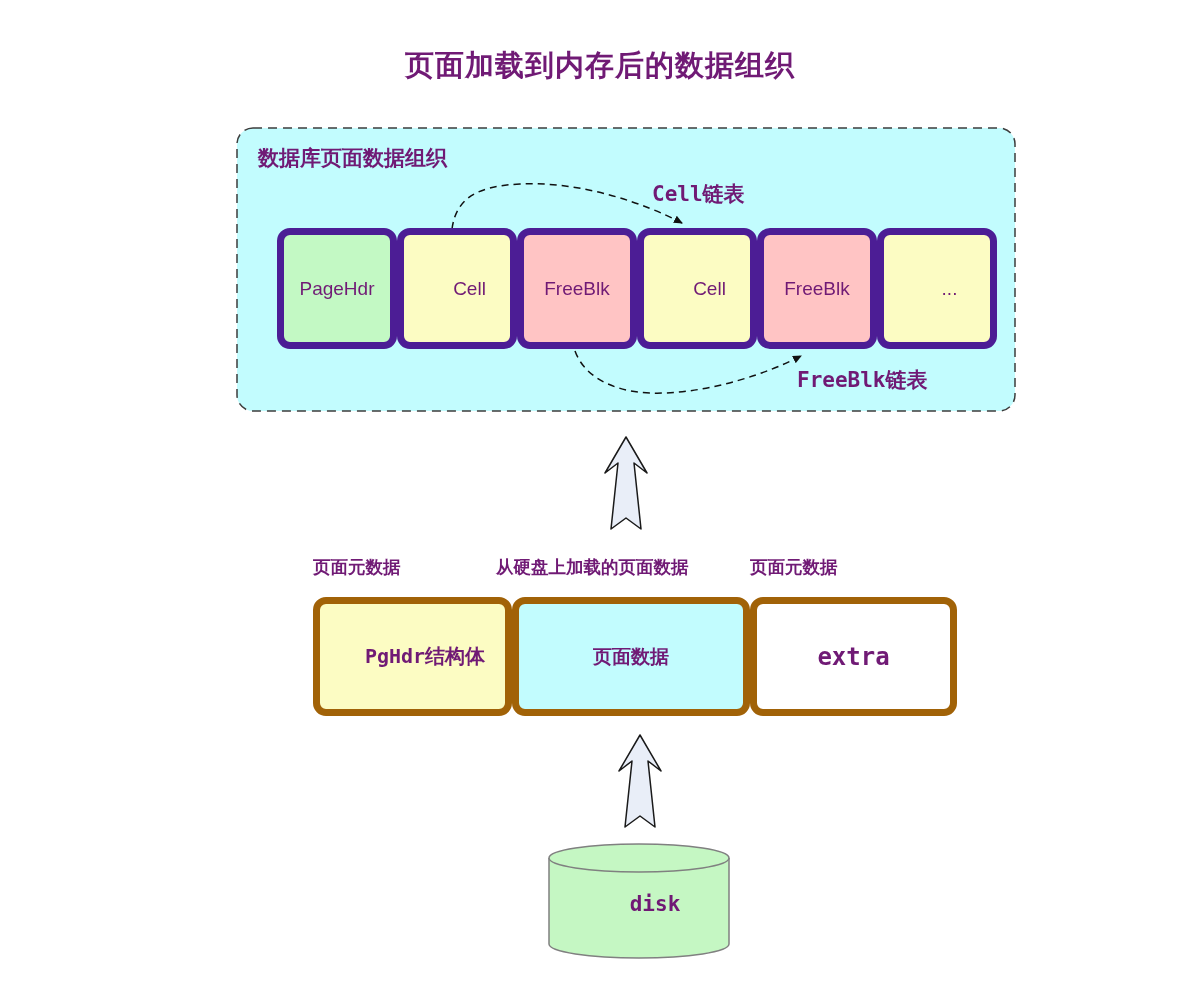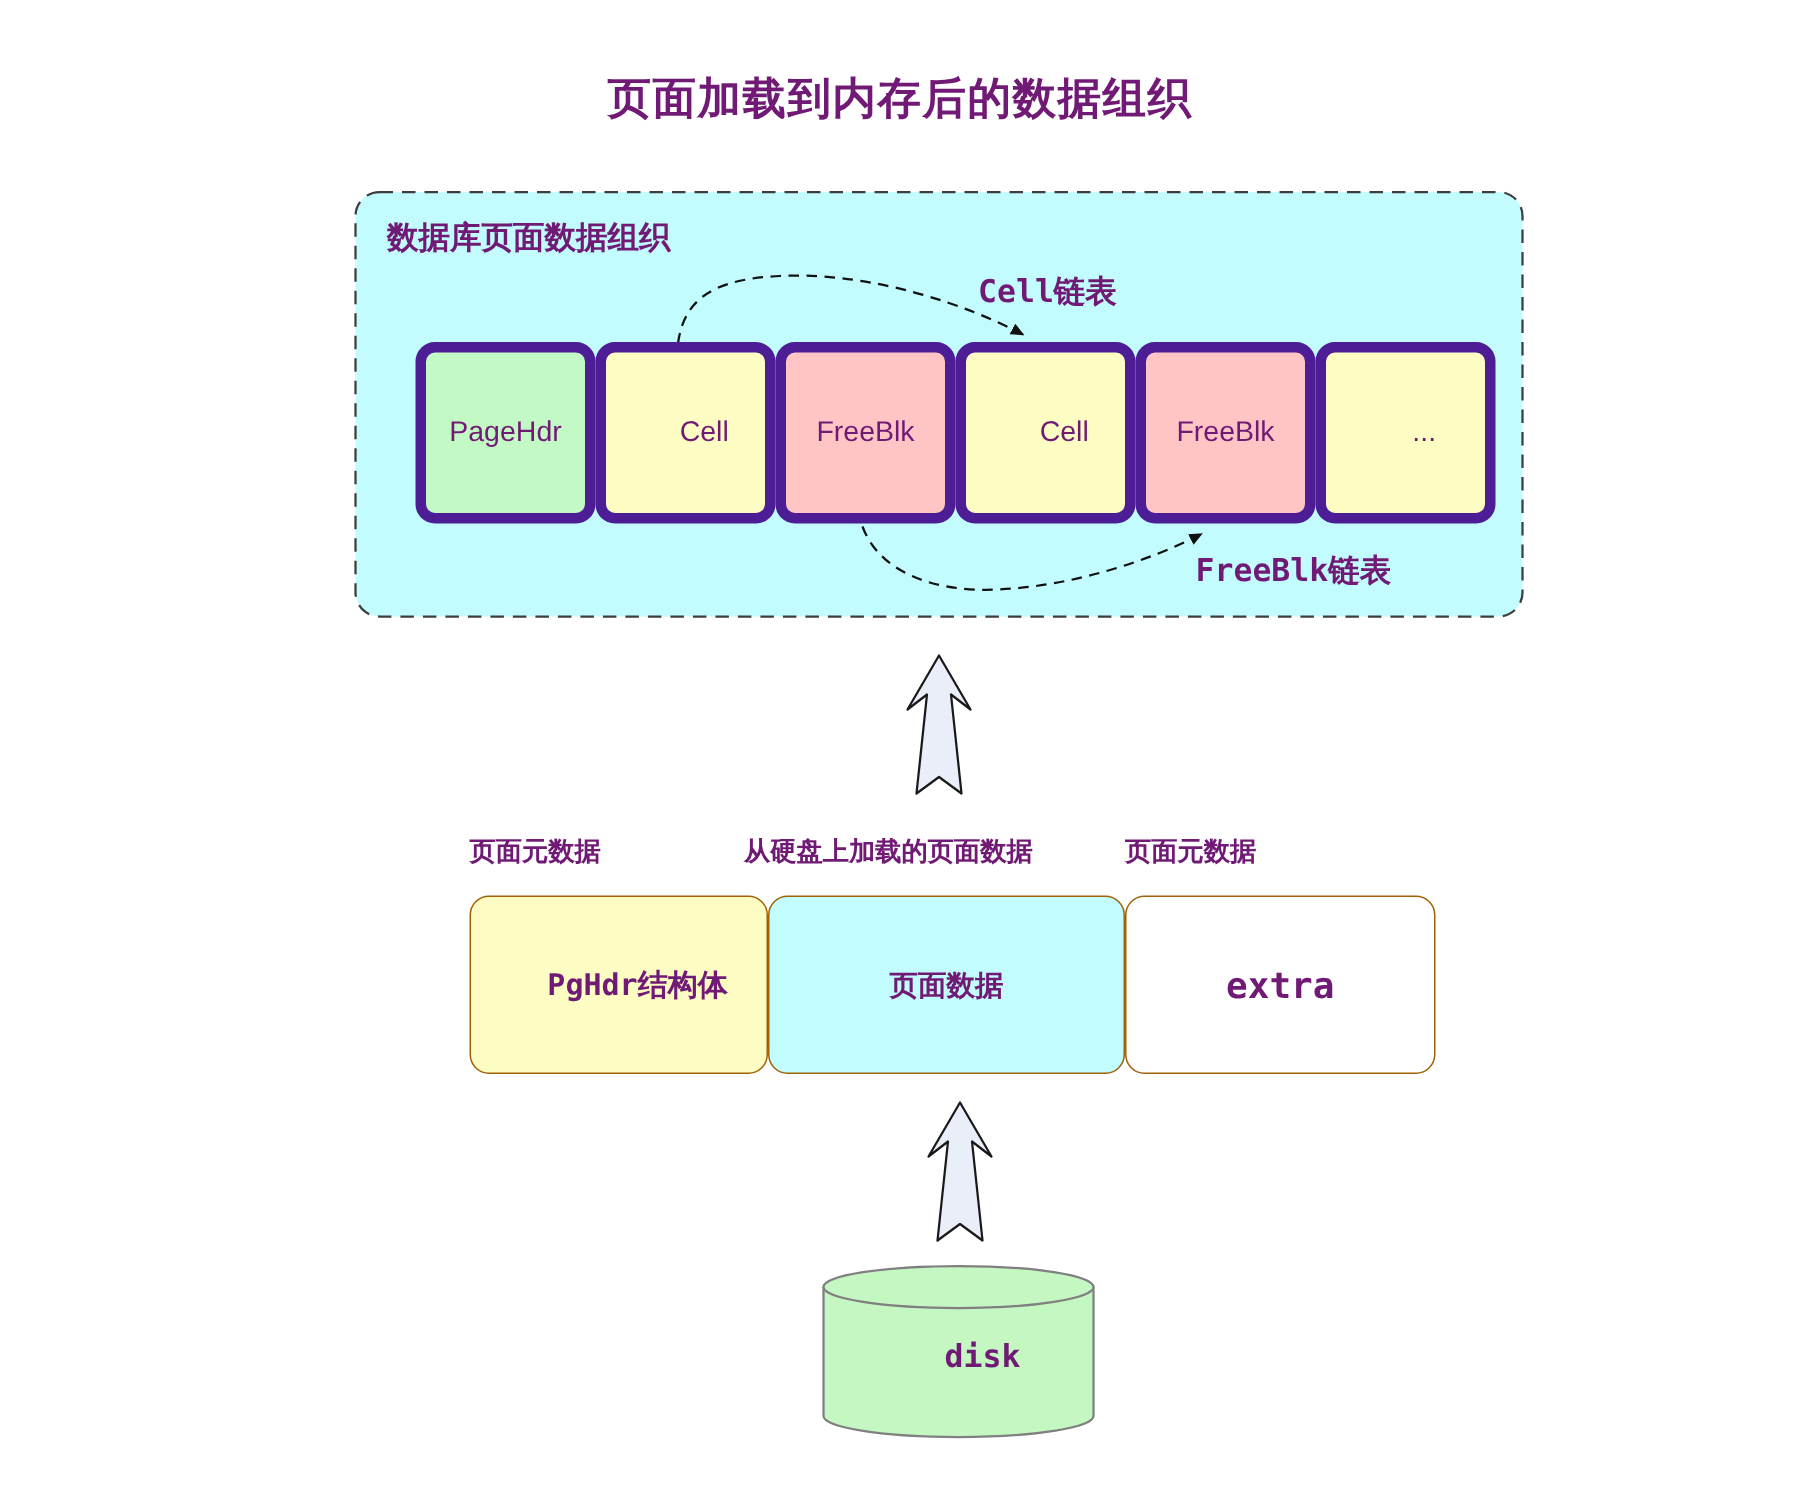--- a/index.html
+++ b/index.html
@@ -17,21 +17,21 @@
   .c-pink{background:#ffc4c4;}
   .c-cyan{background:#c2fcfe;}
   .c-white{background:#ffffff;}
   .arc-label{font-family:"DejaVu Sans Mono",monospace;font-size:21px;font-weight:600;}
   .arc-label.cell{left:652px;top:180px;}
   .arc-label.freeblk{left:797px;top:366px;}
   .col-label{top:555px;font-size:17.5px;font-weight:bold;}
   .col-label.a{left:313px;width:199px;}
   .col-label.b{left:496px;width:238px;}
   .col-label.c{left:750px;width:207px;}
-  .midblk{top:597px;height:119px;box-sizing:border-box;border:1px solid #a16207;border-radius:13px;
+  .midblk{top:597px;height:119px;box-sizing:border-box;border:7px solid #a16207;border-radius:13px;
           display:flex;align-items:center;justify-content:center;}
   .midblk.a{left:313px;width:199px;font-family:"DejaVu Sans Mono",monospace;font-size:20px;font-weight:600;}
   .midblk.b{left:512px;width:238px;font-size:19px;font-weight:bold;}
   .midblk.c{left:750px;width:207px;font-family:"DejaVu Sans Mono",monospace;font-size:24px;font-weight:600;}
   .disk-label{left:549px;top:892px;width:212px;text-align:center;
               font-family:"DejaVu Sans Mono",monospace;font-size:21px;font-weight:700;}
 </style>
 </head>
 <body>
 

